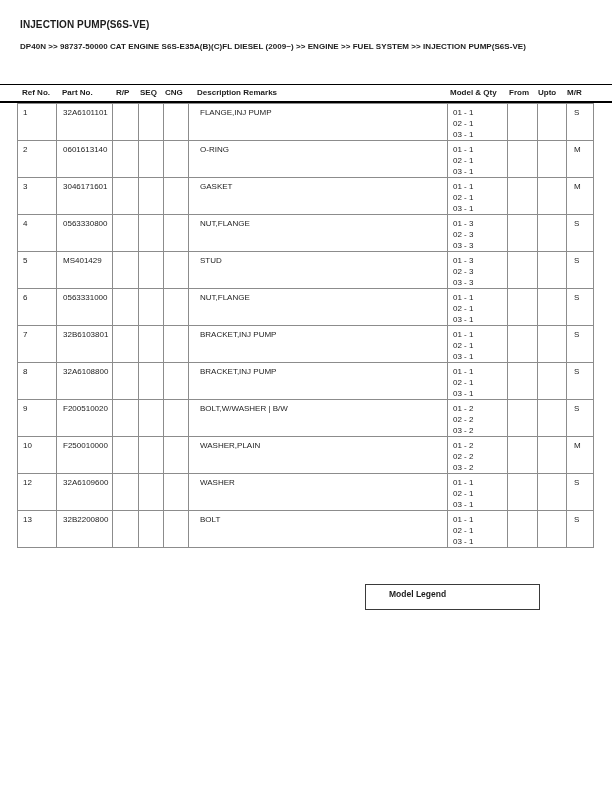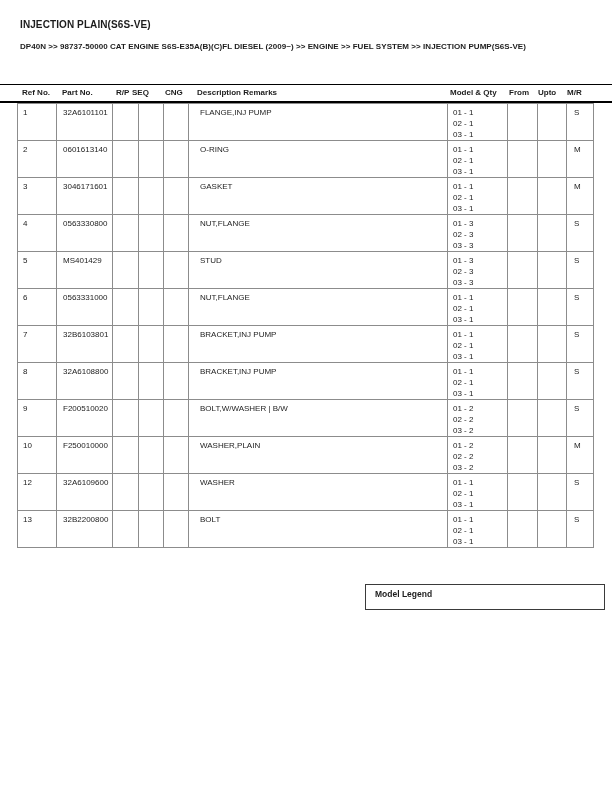--- a/index.html
+++ b/index.html
@@ -32,21 +32,21 @@
   .rule-thick{
     position:absolute;left:0;top:101px;width:612px;height:2px;
     background:var(--rule-color);
   }
 
   .thead{position:absolute;left:0;top:88px;height:12px;width:612px;font-size:8px;font-weight:bold;}
   .thead span{position:absolute;top:0;white-space:nowrap;}
   .h-ref{left:22px;}
   .h-part{left:62px;}
   .h-rp{left:116px;}
-  .h-seq{left:132px;}
+  .h-seq{left:140px;}
   .h-cng{left:165px;}
   .h-desc{left:197px;}
   .h-model{left:450px;}
   .h-from{left:509px;}
   .h-upto{left:538px;}
   .h-mr{left:567px;}
 
   table.parts{
     position:absolute;left:17px;top:103px;width:576px;
     border-collapse:collapse;table-layout:fixed;
@@ -59,33 +59,33 @@
     padding:3px 2px 0 5px;
     overflow:hidden;white-space:nowrap;
   }
   table.parts tr td:first-child{border-left:1px solid var(--border-color);}
   table.parts td.c1{padding-left:6px;}
   table.parts td.c5{padding-left:11px;}
   table.parts td.c6{padding-left:5px;margin-left:12px;}
   table.parts td.c9{padding-left:7px;}
 
   .legend{
-    position:absolute;left:365px;top:584px;width:240px;
+    position:absolute;left:365px;top:584px;width:175px;
     border:1.5px solid #3a3a3a;background:#ffffff;
-    padding:4px 8px 5px 9px;
+    padding:4px 8px 5px 23px;
   }
   .legend-title{font-size:8.5px;font-weight:bold;margin-bottom:5px;}
   .legend-items div{font-size:8px;line-height:10.8px;white-space:nowrap;}
 </style>
 </head>
 <body>
 
 <div class="page">
 
-  <div class="title">INJECTION PLAIN(S6S-VE)</div>
+  <div class="title">INJECTION PUMP(S6S-VE)</div>
 
   <div class="breadcrumb">DP40N &gt;&gt; 98737-50000 CAT ENGINE S6S-E35A(B)(C)FL DIESEL (2009~) &gt;&gt; ENGINE &gt;&gt; FUEL SYSTEM &gt;&gt; INJECTION PUMP(S6S-VE)</div>
 
   <div class="rule-thin"></div>
 
   <div class="thead">
     <span class="h-ref">Ref No.</span>
     <span class="h-part">Part No.</span>
     <span class="h-rp">R/P</span>
     <span class="h-seq">SEQ</span>

